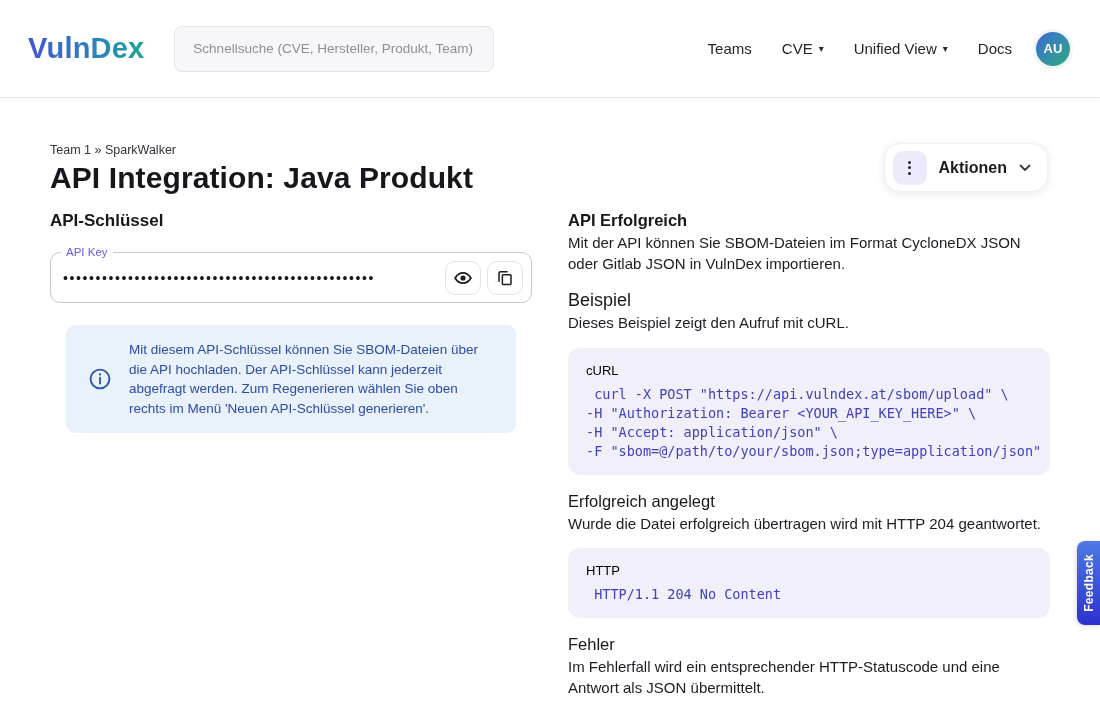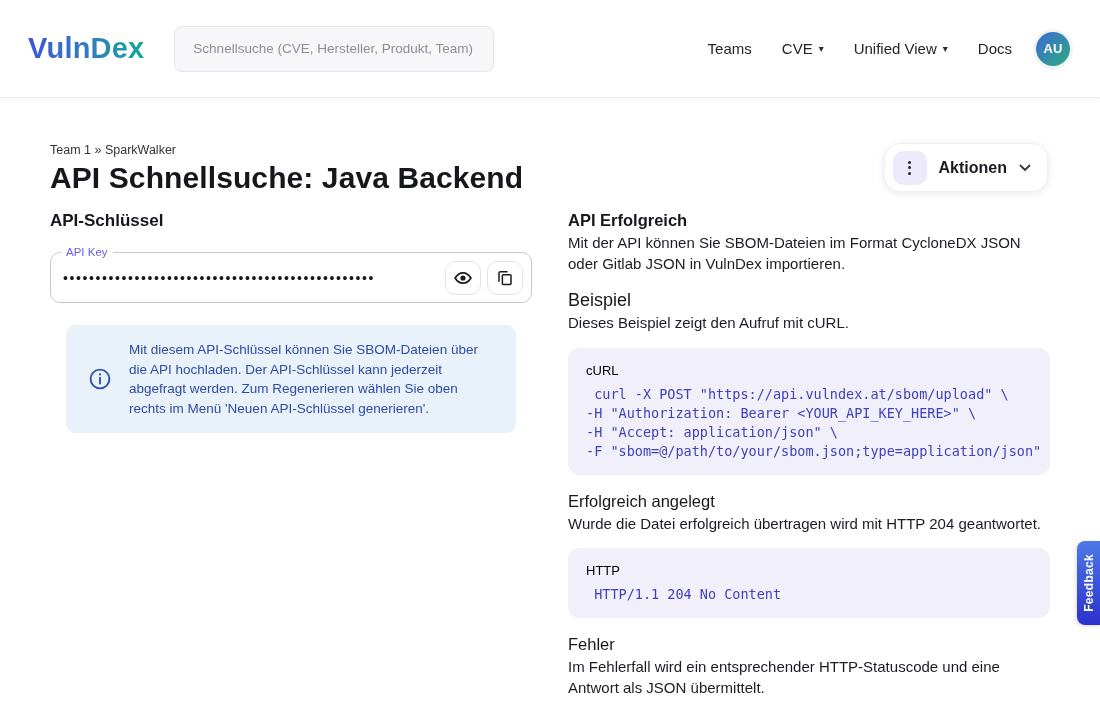--- a/index.html
+++ b/index.html
@@ -108,21 +108,21 @@
 </header>
 
 <main class="content">
 
   <div class="breadcrumb">
     <span>Team 1</span>
     <span>»</span>
     <span>SparkWalker</span>
   </div>
 
-  <h1 class="page-title">API Schnellsuche: Java Backend</h1>
+  <h1 class="page-title">API Integration: Java Produkt</h1>
 
   <div class="actions-btn">
     <span class="kebab-box">
         <i></i>
         <i></i>
         <i></i>
       </span>
     <span class="actions-label">Aktionen</span>
     <svg width="12" height="8" viewBox="0 0 12 8">
       <path d="M1.5 1.5 L6 6 L10.5 1.5" fill="none" stroke="#3a3a40" stroke-width="1.8" stroke-linecap="round" stroke-linejoin="round"></path>

